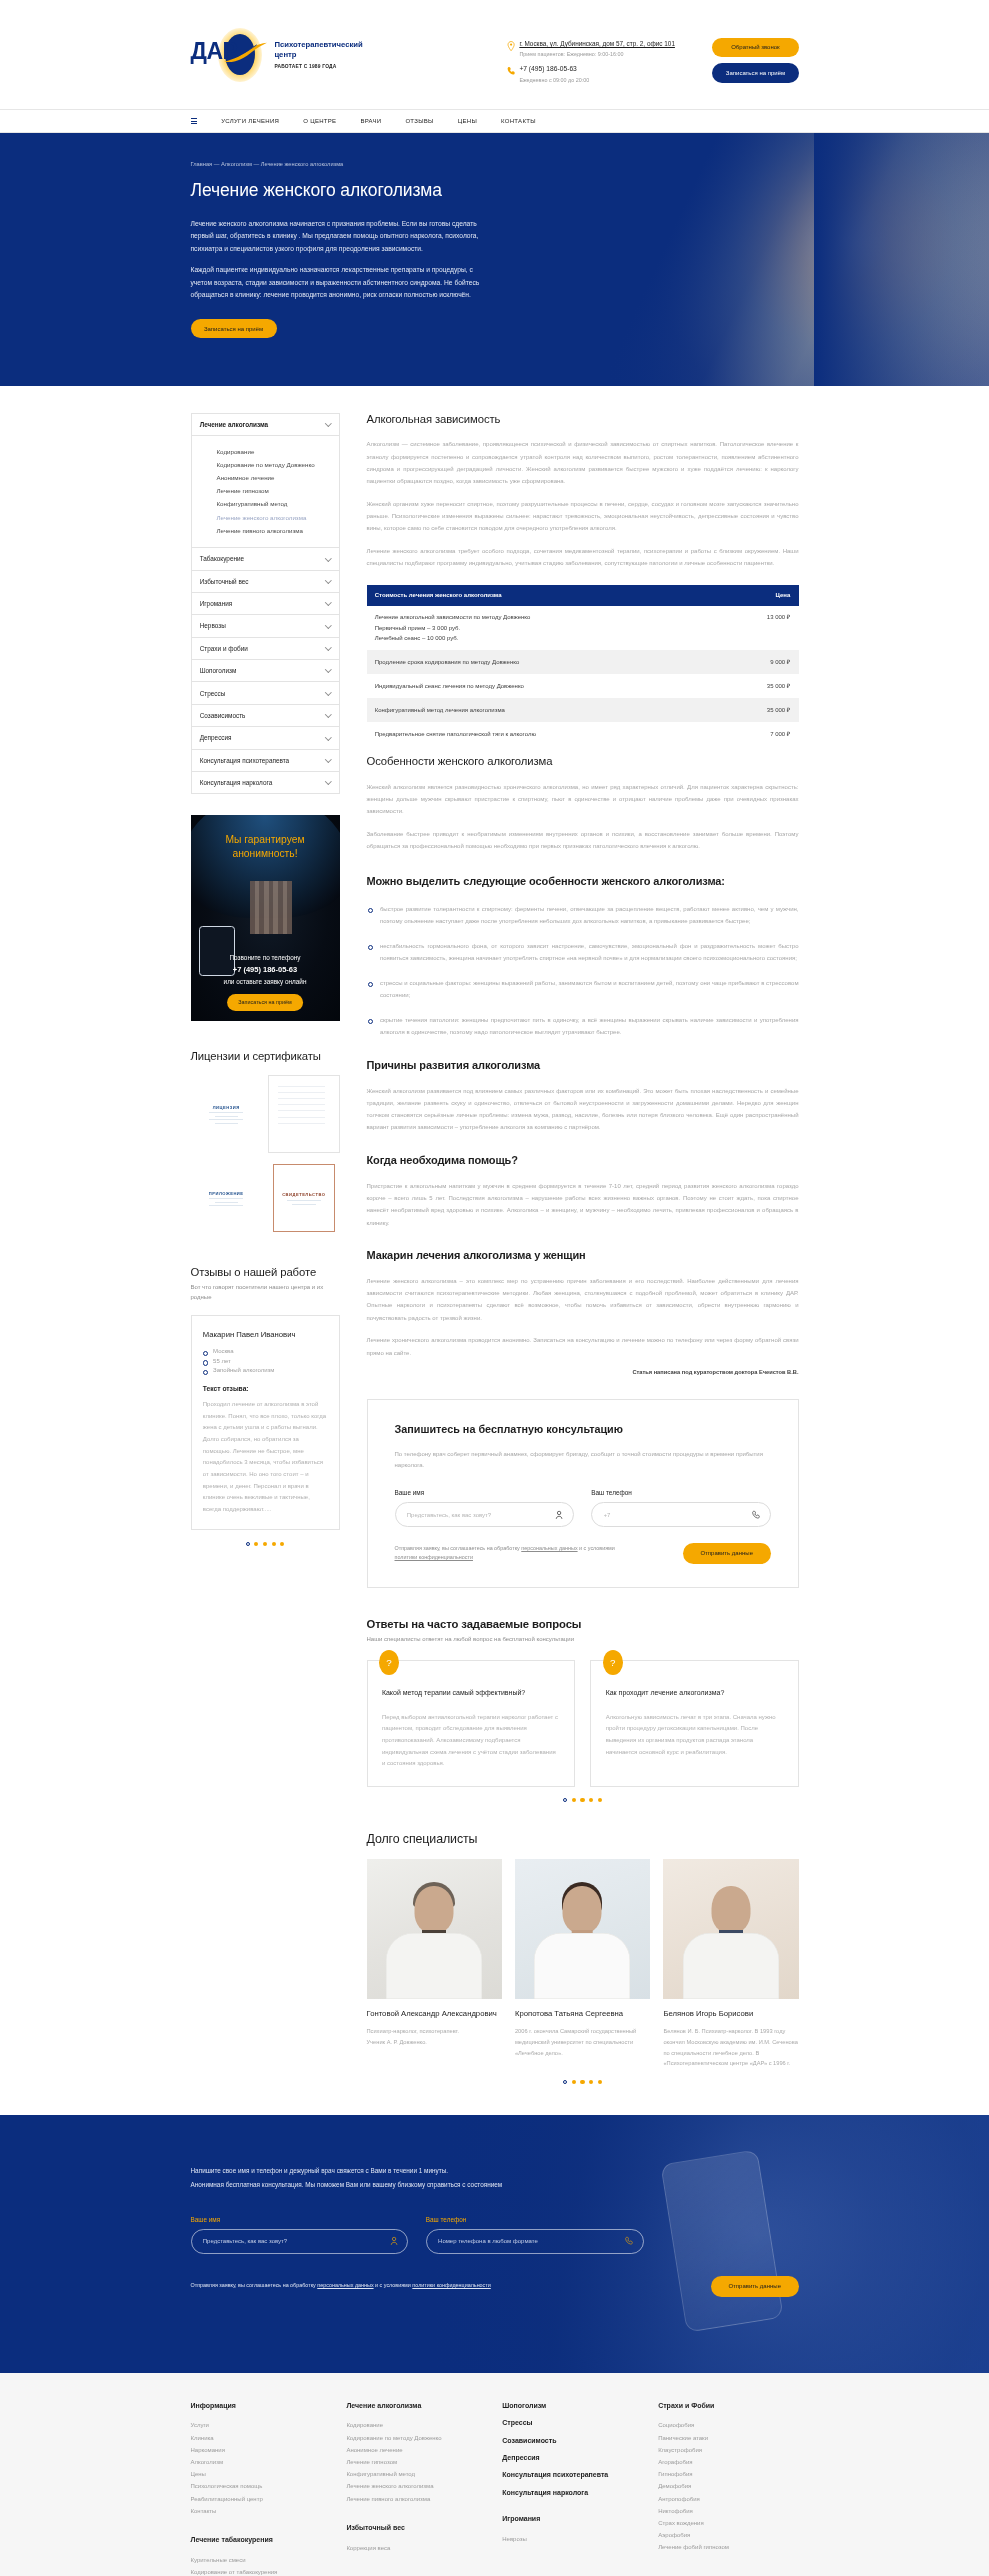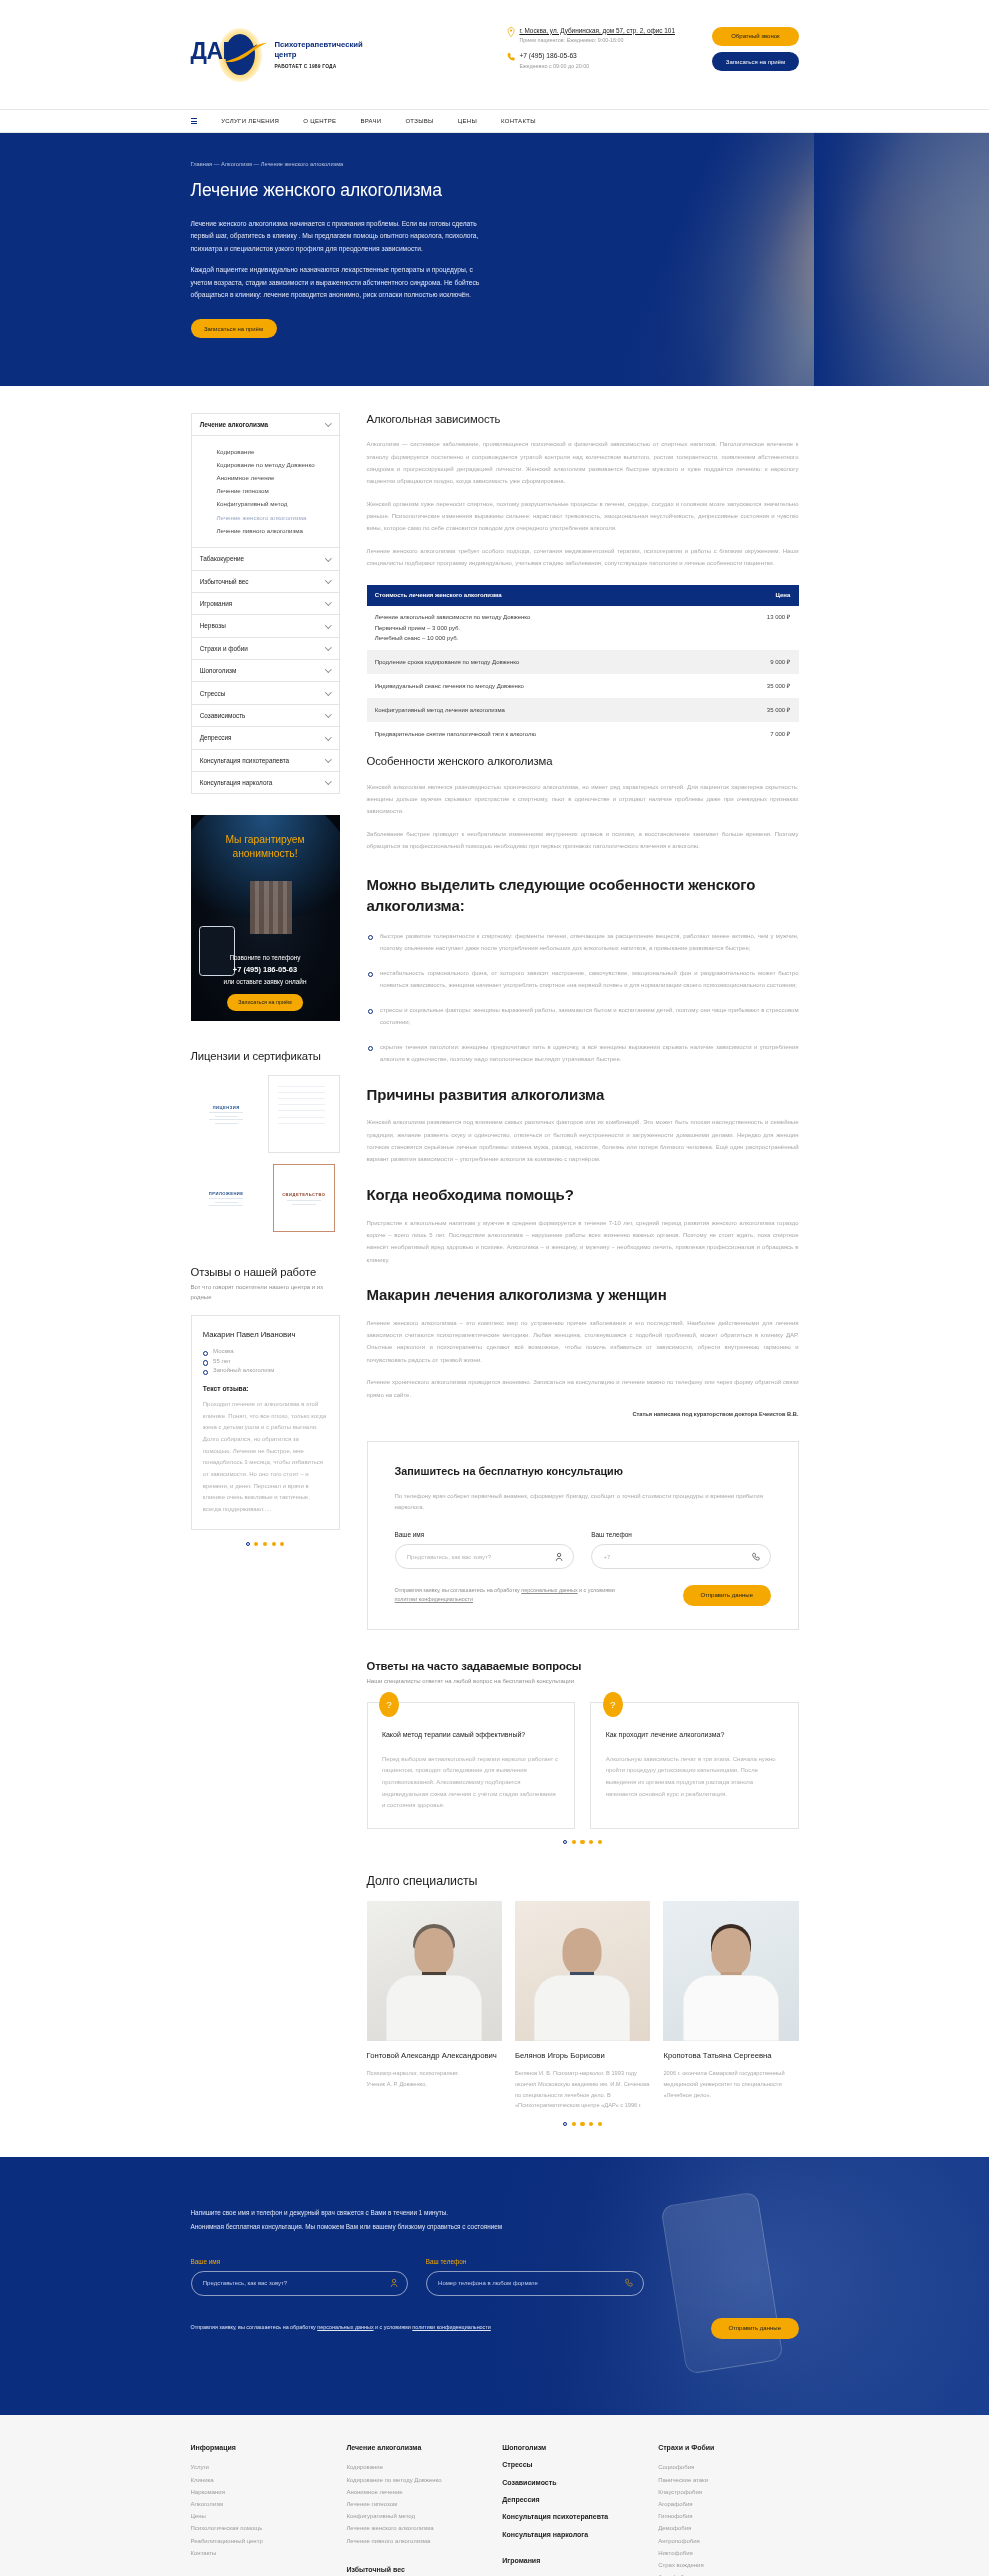--- a/index.html
+++ b/index.html
@@ -2,21 +2,21 @@
 <html lang="ru" style="font-size:8.2px"><head>
 <meta charset="utf-8">
 <style>
   *{box-sizing:border-box;margin:0;padding:0}
   body{width:989px;background:#fff;font-family:"Liberation Sans",sans-serif;color:#1d1d1d;-webkit-font-smoothing:antialiased}
   .wrap{width:608px;margin:0 auto}
   a{text-decoration:none;color:inherit}
 
   
   .topbar{height:109px;display:flex;align-items:center;justify-content:center;background:#fff}
-  .topbar-inner{width:608px;display:flex;align-items:flex-start;gap:19px}
+  .topbar-inner{width:608px;display:flex;align-items:flex-end;gap:19px}
   .logo{display:flex;align-items:center;gap:5.2px}
   .logo-mark{position:relative;width:88px;height:56px;flex:none}
   .logo-glow{position:absolute;left:27px;top:1px;width:44px;height:54px;border-radius:50%;
      background:radial-gradient(ellipse at 50% 50%, #ffb703 0%, #ffc62e 38%, rgba(255,214,102,.75) 56%, rgba(255,235,180,.25) 76%, rgba(255,255,255,0) 88%)}
   .logo-oval{position:absolute;left:34px;top:7.2px;width:30px;height:41px;border-radius:50%;background:#0b2d7e}
   .logo-dar{position:absolute;left:0;top:11.3px;font-size:23px;font-weight:bold;color:#0b2d7e;letter-spacing:-0.5px;font-family:"Liberation Sans",sans-serif}
   .logo-bird{position:absolute;left:32px;top:15.5px;width:46px;height:23px}
   .logo-txt{display:flex;flex-direction:column;margin-left:-9.3px}
   .logo-txt .l1{font-size:7.7px;font-weight:bold;color:#0b2d7e;line-height:1.22}
   .logo-txt .l2{font-size:4.9px;font-weight:bold;color:#1d1d1d;letter-spacing:0.2px;margin-top:4.6px}
@@ -73,21 +73,21 @@
      background:repeating-linear-gradient(90deg,#6b5a52 0 4.6px,#8d7a6e 4.6px 9.3px),repeating-linear-gradient(0deg,rgba(0,0,0,.3) 0 4.6px,rgba(255,255,255,.06) 4.6px 9.3px);
      opacity:.85;filter:blur(0.2px)}
   .promo-phone{position:absolute;left:6%;bottom:22%;width:24%;height:24%;border:1px solid #cfd8e4;border-radius:3.6px;background:#0e1622}
   .promo-t1{position:absolute;top:9%;left:0;right:0;text-align:center;color:#f5a800;font-size:10.3px;line-height:1.28;padding:0 7.2px}
   .promo-t2{position:absolute;bottom:16%;left:0;right:0;text-align:center;color:#fff;font-size:6.4px;line-height:1.7}
   .promo-t2 b{font-size:7.5px}
   .promo-btn{position:absolute;bottom:5%;left:50%;transform:translateX(-50%);font-size:5.4px;padding:5.2px 11.3px}
 
   
   h2.sec{font-size:11.3px;font-weight:normal;margin-bottom:13.4px;letter-spacing:-0.1px}
-  h2.sec.b{font-weight:bold;font-size:15px}
+  h2.sec.b{font-weight:bold;font-size:11px}
   .p{font-size:6px;line-height:2.05;color:#a7a7a7;margin-bottom:10.3px;text-align:justify}
 
   
   .ptable{width:100%;border-collapse:collapse;margin:15.5px 0 9.3px}
   .ptable th{background:#0b2d7e;color:#fff;font-size:6px;font-weight:bold;text-align:left;padding:7.2px 8.2px}
   .ptable th.pr{text-align:right;width:62px}
   .ptable td{font-size:6px;color:#3d3d3d;padding:6.7px 8.2px;line-height:1.75;vertical-align:top}
   .ptable td.pr{text-align:right;white-space:nowrap}
   .ptable tr.alt td{background:#f1f1f1}
 
@@ -528,39 +528,39 @@
             <div class="head"></div>
             <div class="neck"></div>
             <div class="shirt"></div>
             <div class="coat"></div>
           </div>
         <div class="dname">Гонтовой Александр Александрович</div>
         <div class="dbio" style="white-space:pre-line">Психиатр-нарколог, психотерапевт.
 Ученик А. Р. Довженко.</div>
       </div>
       <div>
+        <div class="doc-ph f2">
+            <div class="hair f2"></div>
+            <div class="head"></div>
+            <div class="neck"></div>
+            <div class="coat f2"></div>
+          </div>
+        <div class="dname">Кропотова Татьяна Сергеевна</div>
+        <div class="dbio">2006 г. окончила Самарский государственный медицинский университет по специальности «Лечебное дело».</div>
+      </div>
+      <div>
         <div class="doc-ph f3">
             <div class="hair f3"></div>
             <div class="head"></div>
             <div class="neck"></div>
             <div class="shirt f3"></div>
             <div class="coat"></div>
           </div>
         <div class="dname">Белянов Игорь Борисови</div>
         <div class="dbio">Белянов И. Б. Психиатр-нарколог. В 1993 году окончил Московскую академию им. И.М. Сеченова по специальности лечебное дело. В «Психотерапевтическом центре «ДАР» с 1996 г.</div>
-      </div>
-      <div>
-        <div class="doc-ph f2">
-            <div class="hair f2"></div>
-            <div class="head"></div>
-            <div class="neck"></div>
-            <div class="coat f2"></div>
-          </div>
-        <div class="dname">Кропотова Татьяна Сергеевна</div>
-        <div class="dbio">2006 г. окончила Самарский государственный медицинский университет по специальности «Лечебное дело».</div>
       </div>
     </div>
     <div class="dots">
       <i class="dot on"></i>
       <i class="dot"></i>
       <i class="dot"></i>
       <i class="dot"></i>
       <i class="dot"></i>
     </div>
   </main>

